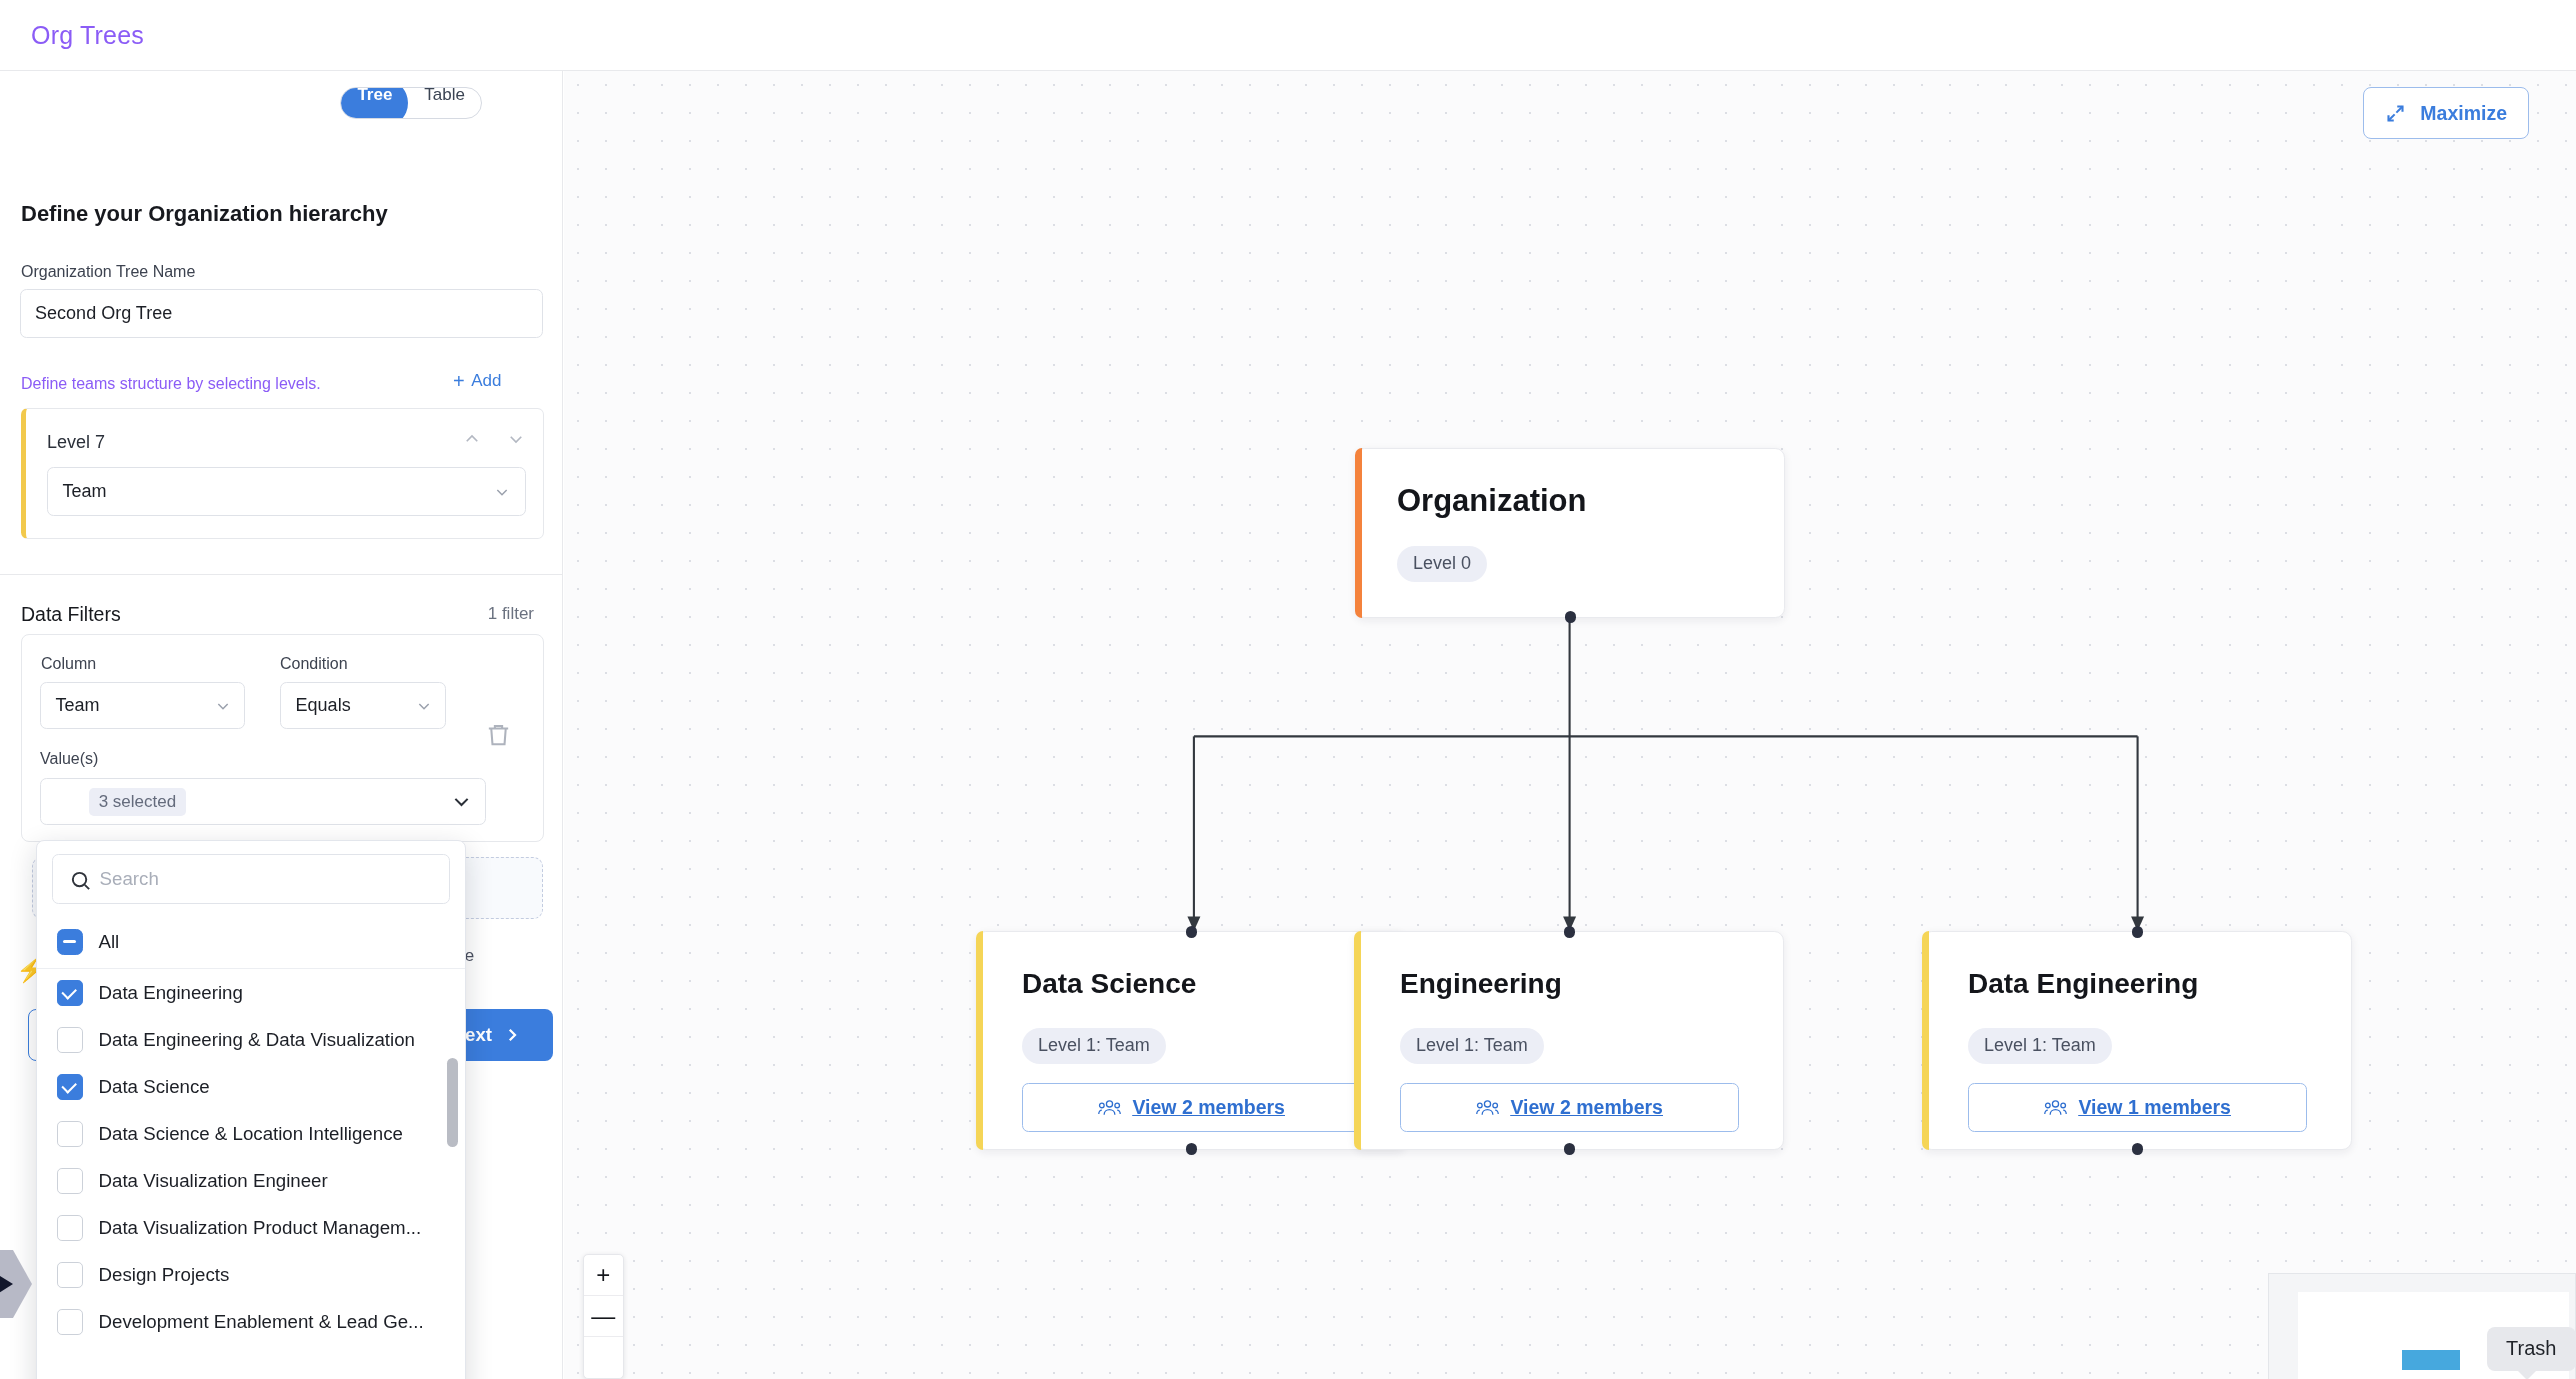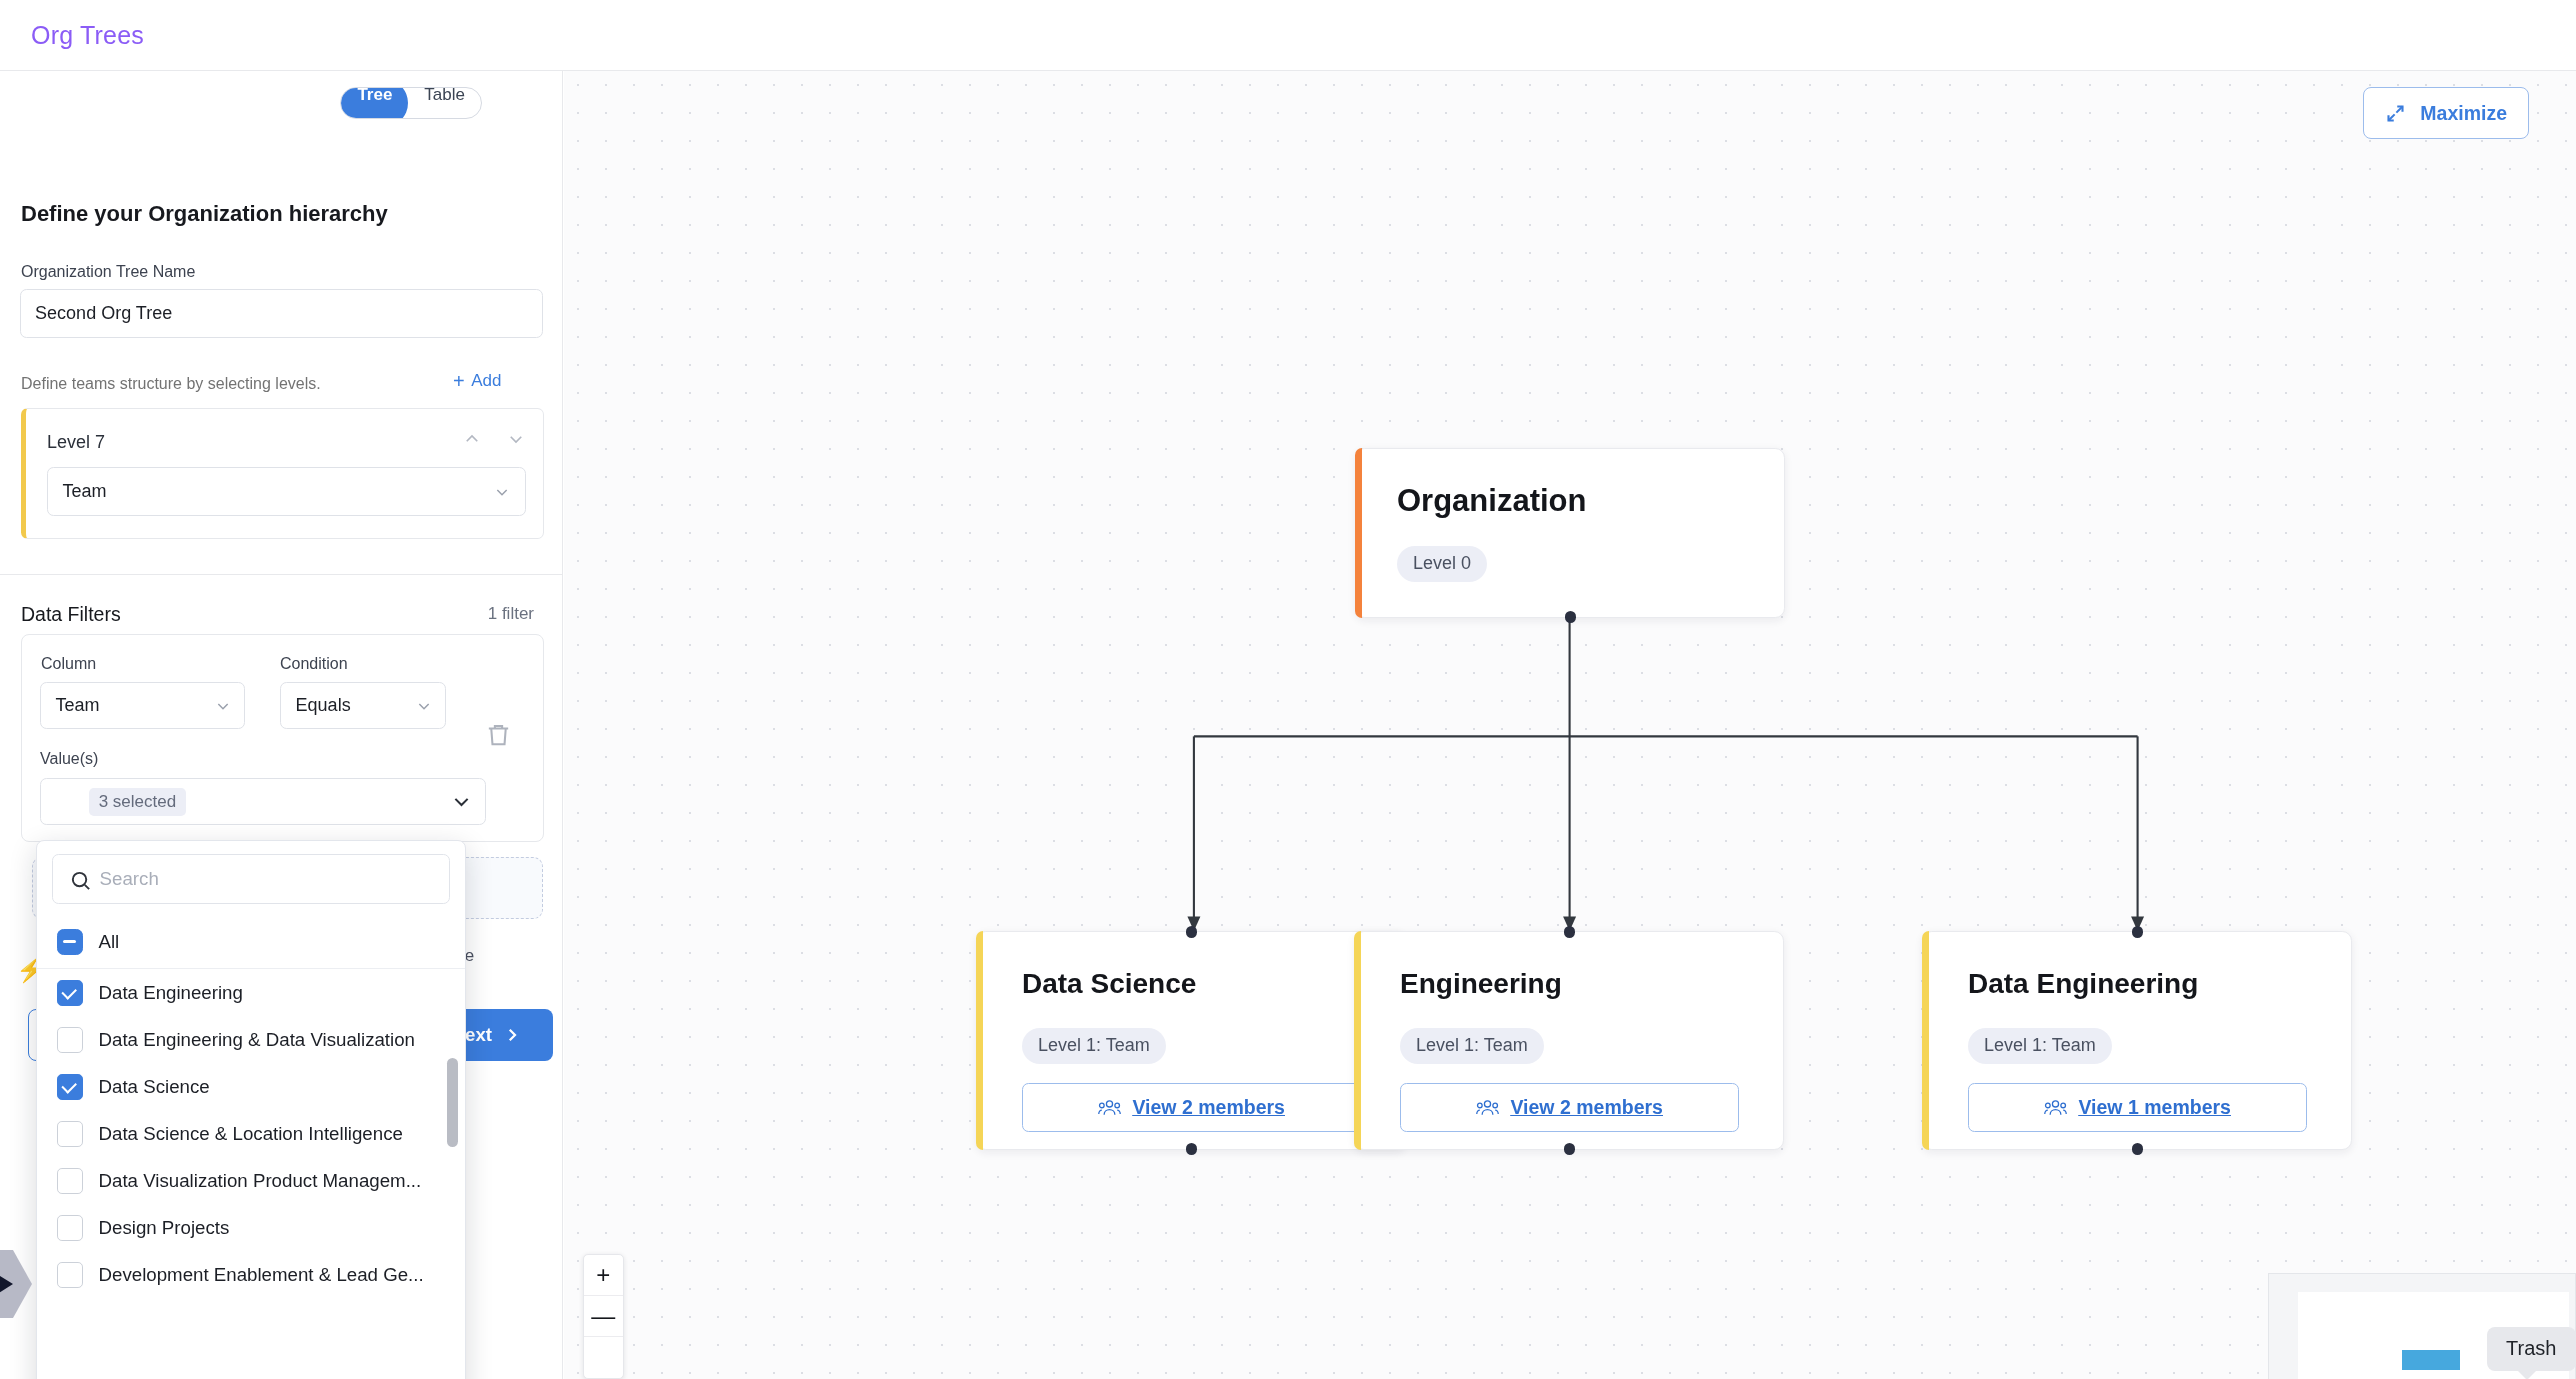--- a/index.html
+++ b/index.html
@@ -48,21 +48,21 @@
     font-size: 16px; color: #3d4350;
   }
   .lbl-orgname { position: absolute; left: 21px; top: 192px; }
   .txt-input {
     position: absolute; left: 19.5px; top: 218px; width: 523px; height: 49px;
     border: 0.8px solid #dfe2e8; border-radius: 6.5px; background: #fff;
     font-size: 18px; color: #1c1f26; padding: 0 14.6px; font-family: inherit;
     outline: none;
   }
   .levels-hdr {
-    position: absolute; left: 21px; top: 304px; font-size: 16px; color: #737373;
+    position: absolute; left: 21px; top: 304px; font-size: 16px; color: #8b5cf6;
   }
   .add-btn {
     position: absolute; left: 453px; top: 300px;
     font-size: 17px; color: #3b7ddd; font-weight: 500;
     display: flex; align-items: center; gap: 6.5px; cursor: pointer;
     background: none; border: none; font-family: inherit;
   }
   .add-plus { font-size: 20px; line-height: 1; font-weight: 400; }
 
   .level-card {
@@ -389,20 +389,24 @@
             <span class="cb"></span>
             <span>Data Engineering &amp; Data Visualization</span>
           </div>
           <div class="dd-item">
             <span class="cb checked"></span>
             <span>Data Science</span>
           </div>
           <div class="dd-item">
             <span class="cb"></span>
             <span>Data Science &amp; Location Intelligence</span>
+          </div>
+          <div class="dd-item">
+            <span class="cb"></span>
+            <span>Data Visualization Engineer</span>
           </div>
           <div class="dd-item">
             <span class="cb"></span>
             <span>Data Visualization Product Managem...</span>
           </div>
           <div class="dd-item">
             <span class="cb"></span>
             <span>Design Projects</span>
           </div>
           <div class="dd-item">

